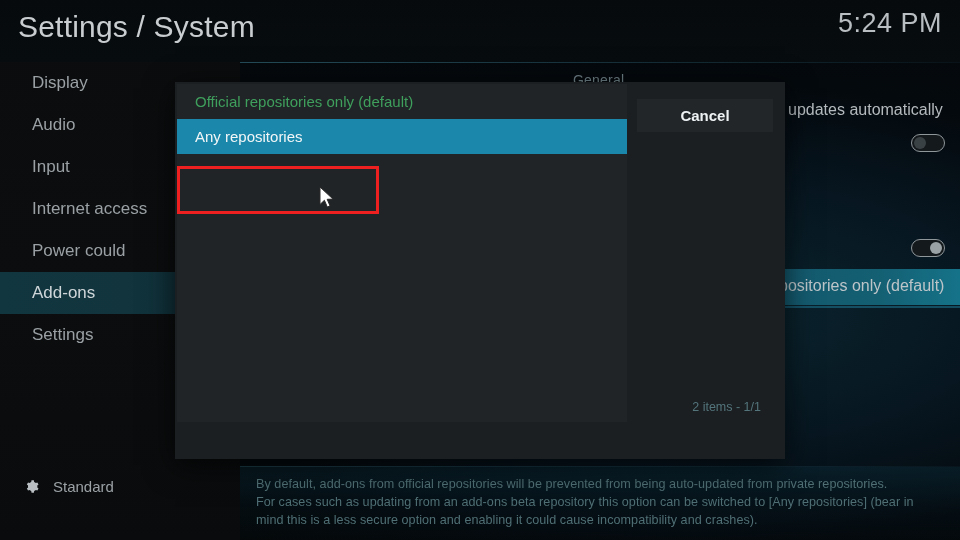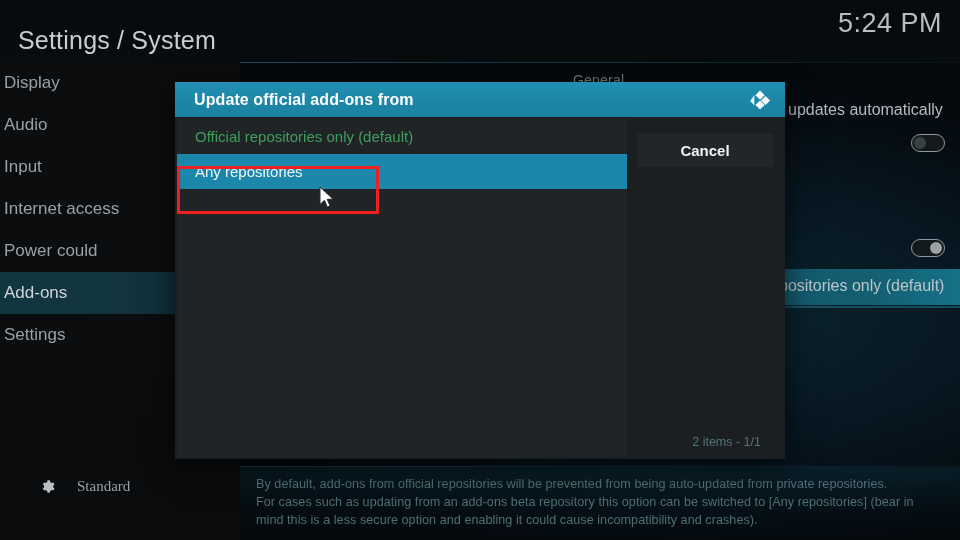--- a/index.html
+++ b/index.html
@@ -44,47 +44,46 @@
     background: linear-gradient(90deg, rgba(55,120,140,.45) 0%, rgba(45,100,120,.28) 65%, rgba(35,80,100,.10) 100%);
   }
   .bottom-glow {
     position: absolute; left: 240px; top: 467px; width: 720px; height: 73px;
     background: linear-gradient(180deg, rgba(10,40,52,.55) 0%, rgba(6,22,30,.35) 55%, rgba(3,10,14,.15) 100%);
   }
 
   
   .page-title {
     position: absolute; left: 18px; top: 10px;
-    font-size: 25px; color: #c9cdd0; letter-spacing: .2px;
+    font-size: 30px; color: #c9cdd0; letter-spacing: .2px;
     font-weight: 400;
-    margin-top: 16px;
   }
   .clock {
     position: absolute; right: 18px; top: 8px;
     font-size: 27px; color: #b9bec2; font-weight: 300; letter-spacing: .5px;
   }
 
   
   .sidebar {
     position: absolute; left: 0; top: 62px; width: 178px;
   }
   .side-item {
     height: 42px; display: flex; align-items: center;
-    padding-left: 4px;
+    padding-left: 32px;
     font-size: 17px; color: #9aa0a4; font-weight: 400;
     white-space: nowrap;
   }
   .side-item.active {
     background: linear-gradient(90deg, #12363f 0%, #11343d 72%, #102f38 100%);
     color: #cfd6d9;
   }
 
   .profile-row {
     position: absolute; left: 0; bottom: 44px; width: 178px;
-    display: flex; align-items: center; padding-left: 38px; gap: 20px; font-family: Liberation Serif, serif;
+    display: flex; align-items: center; padding-left: 22px; gap: 12px;
   }
   .gear-icon { width: 19px; height: 19px; display: block; }
   .profile-label { font-size: 15px; color: #9ba1a5; }
 
   
   .settings-area { position: absolute; left: 240px; top: 63px; width: 720px; height: 403px; }
   .section-head {
     position: absolute; left: 333px; top: 9px;
     font-size: 14px; color: #6f8187; letter-spacing: .2px;
   }
@@ -255,31 +254,20 @@
   <div class="bottom-glow"></div>
 
   <div class="desc">
     <span class="line">By default, add-ons from official repositories will be prevented from being auto-updated from private repositories.</span>
     <span class="line">For cases such as updating from an add-ons beta repository this option can be switched to [Any repositories] (bear in</span>
     <span class="line">mind this is a less secure option and enabling it could cause incompatibility and crashes).</span>
   </div>
 
   <div class="dialog">
 
-    <div class="dialog-header">
-      <span class="dialog-title">Update official add-ons from</span>
-      <span class="kodi-logo">
-        <svg width="24" height="24" viewBox="0 0 24 24">
-          <polygon points="12,2.6 16.6,7.2 12,11.8 7.4,7.2" fill="#ffffff"></polygon>
-          <polygon points="12,12.4 16.6,17 12,21.6 7.4,17" fill="#ffffff"></polygon>
-          <polygon points="17.5,7.9 22.1,12.5 17.5,17.1 12.9,12.5" fill="#ffffff"></polygon>
-          <polygon points="6.4,7.1 6.4,17.4 2.1,12.9" fill="#ffffff" opacity="0.85"></polygon>
-        </svg>
-      </span>
-    </div>
 
     <div class="dialog-body">
 
       <div class="list-pane">
         <div class="list-item value">
           <span>Official repositories only (default)</span>
         </div>
         <div class="list-item focused">
           <span>Any repositories</span>
         </div>

